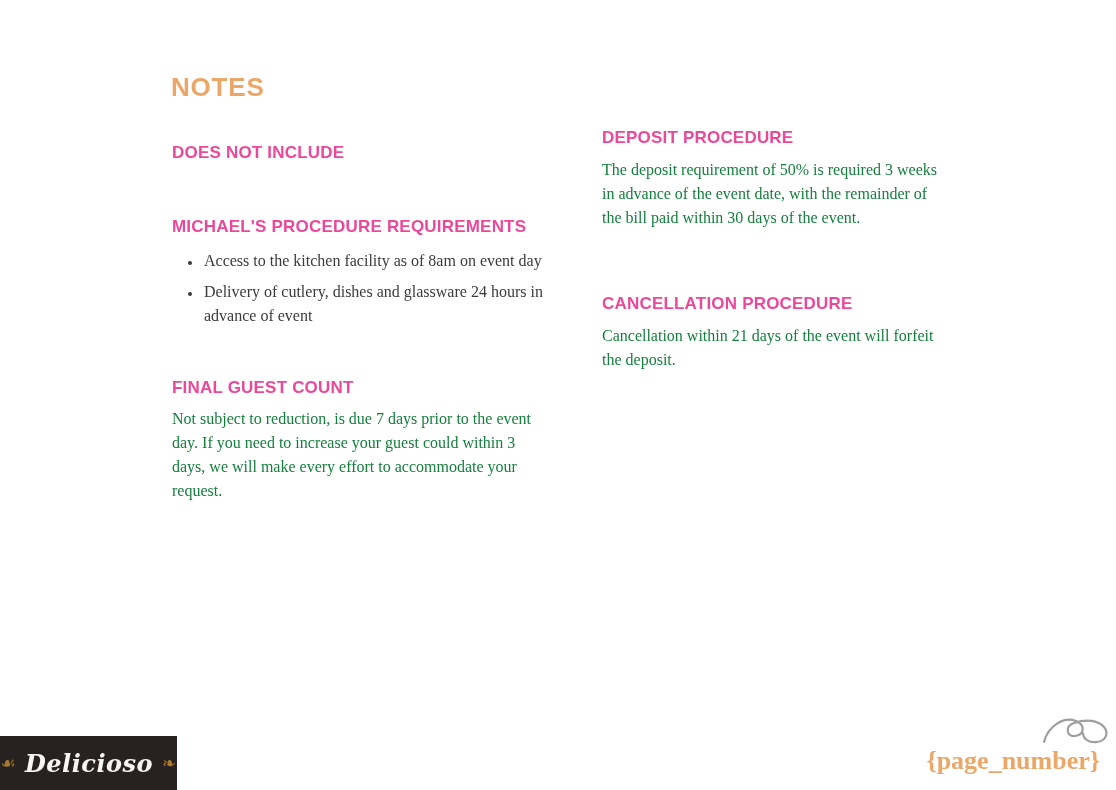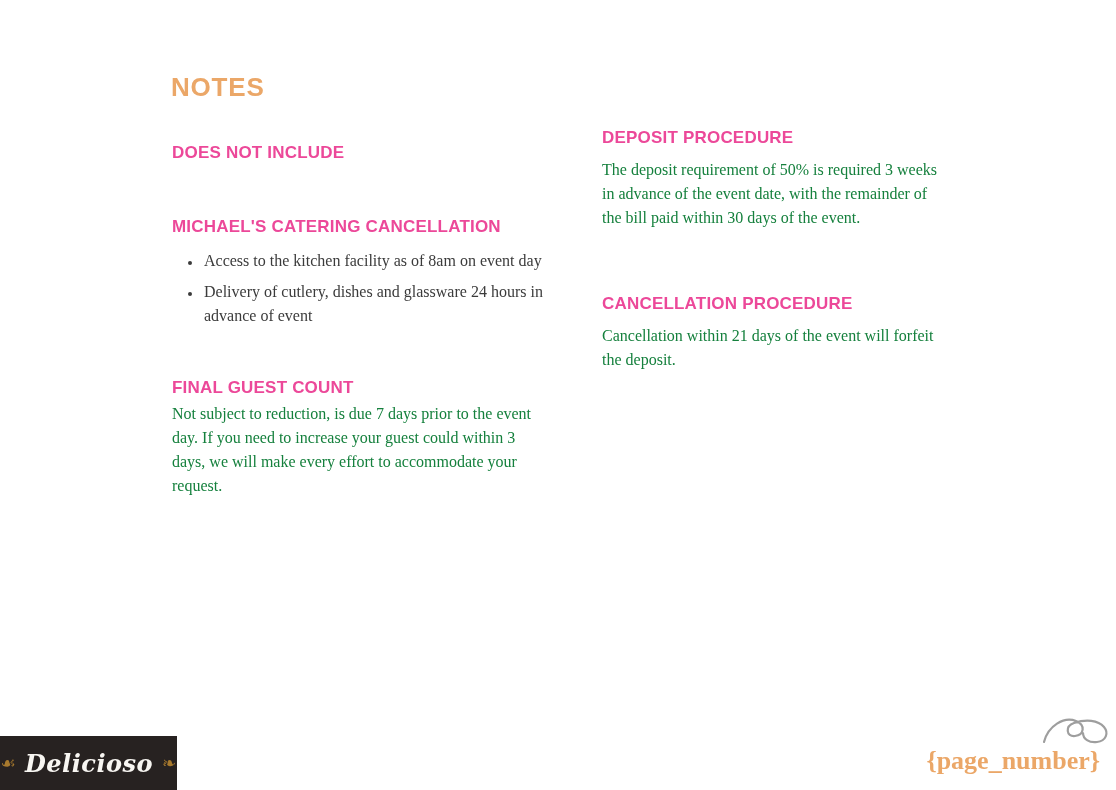--- a/index.html
+++ b/index.html
@@ -52,21 +52,21 @@
     color: #3B3B3B;
     margin-bottom: 7px;
     padding-left: 2px;
   }
   .bullet-list li::marker { font-size: 12px; color: #3B3B3B; }
 
   .sec-gap-1 { margin-top: 54px; }
   .sec-gap-2 { margin-top: 50px; }
   .sec-gap-r { margin-top: 64px; }
   .para { margin-top: 10px; }
-  .para-tight { margin-top: 4px; }
+  .para-tight { margin-top: 9px; }
 
   .brand-badge {
     position: absolute;
     left: 0;
     top: 736px;
     width: 177px;
     height: 54px;
     background: #272221;
     display: flex;
     align-items: center;
@@ -112,21 +112,21 @@
 
   <div class="doc-title">NOTES</div>
 
   <div class="col col-left">
 
     <div>
       <div class="section-heading">DOES NOT INCLUDE</div>
     </div>
 
     <div class="sec-gap-1">
-      <div class="section-heading">MICHAEL'S CATERING CANCELLATION</div>
+      <div class="section-heading">MICHAEL'S PROCEDURE REQUIREMENTS</div>
       <ul class="bullet-list">
         <li>Access to the kitchen facility as of 8am on event day</li>
         <li>Delivery of cutlery, dishes and glassware 24 hours in advance of event</li>
       </ul>
     </div>
 
     <div class="sec-gap-2">
       <div class="section-heading">FINAL GUEST COUNT</div>
       <p class="body-text para-tight">Not subject to reduction, is due 7 days prior to the event day. If you need to increase your guest could within 3 days, we will make every effort to accommodate your request.</p>
     </div>

